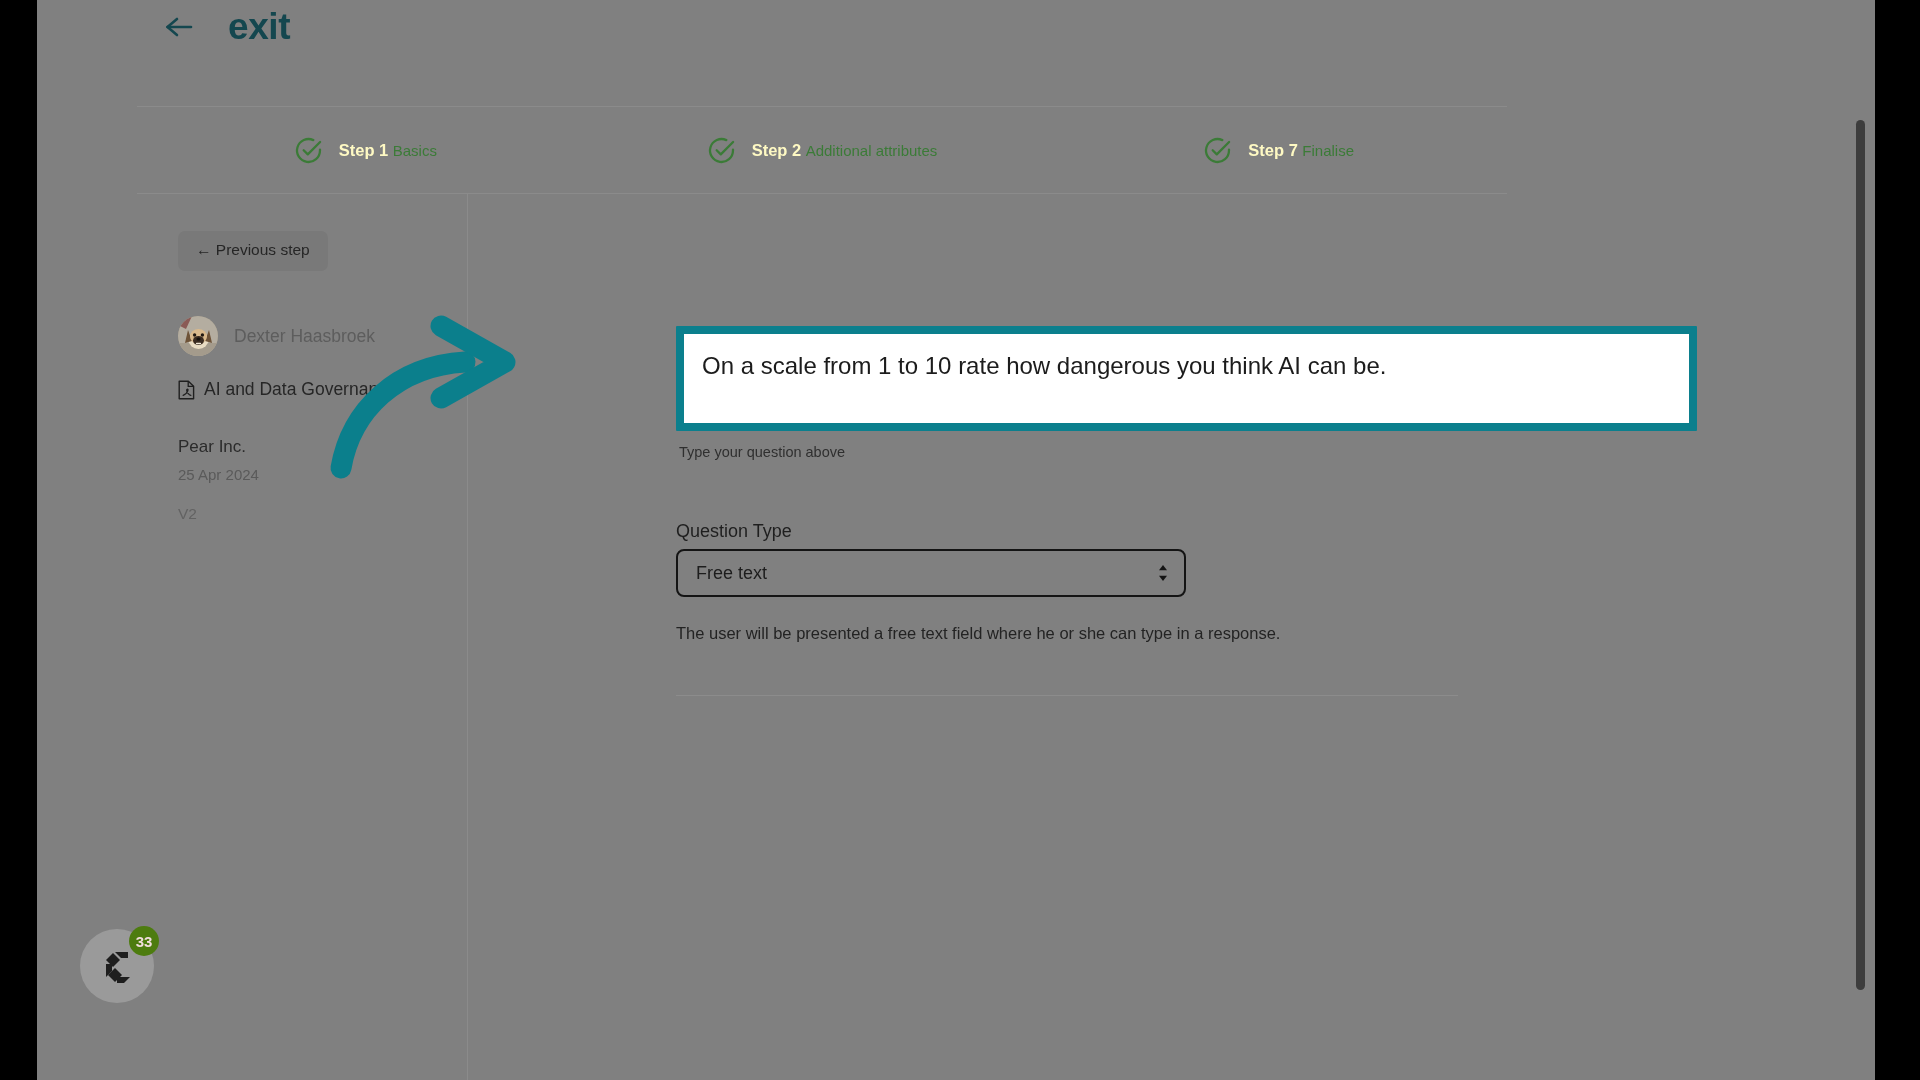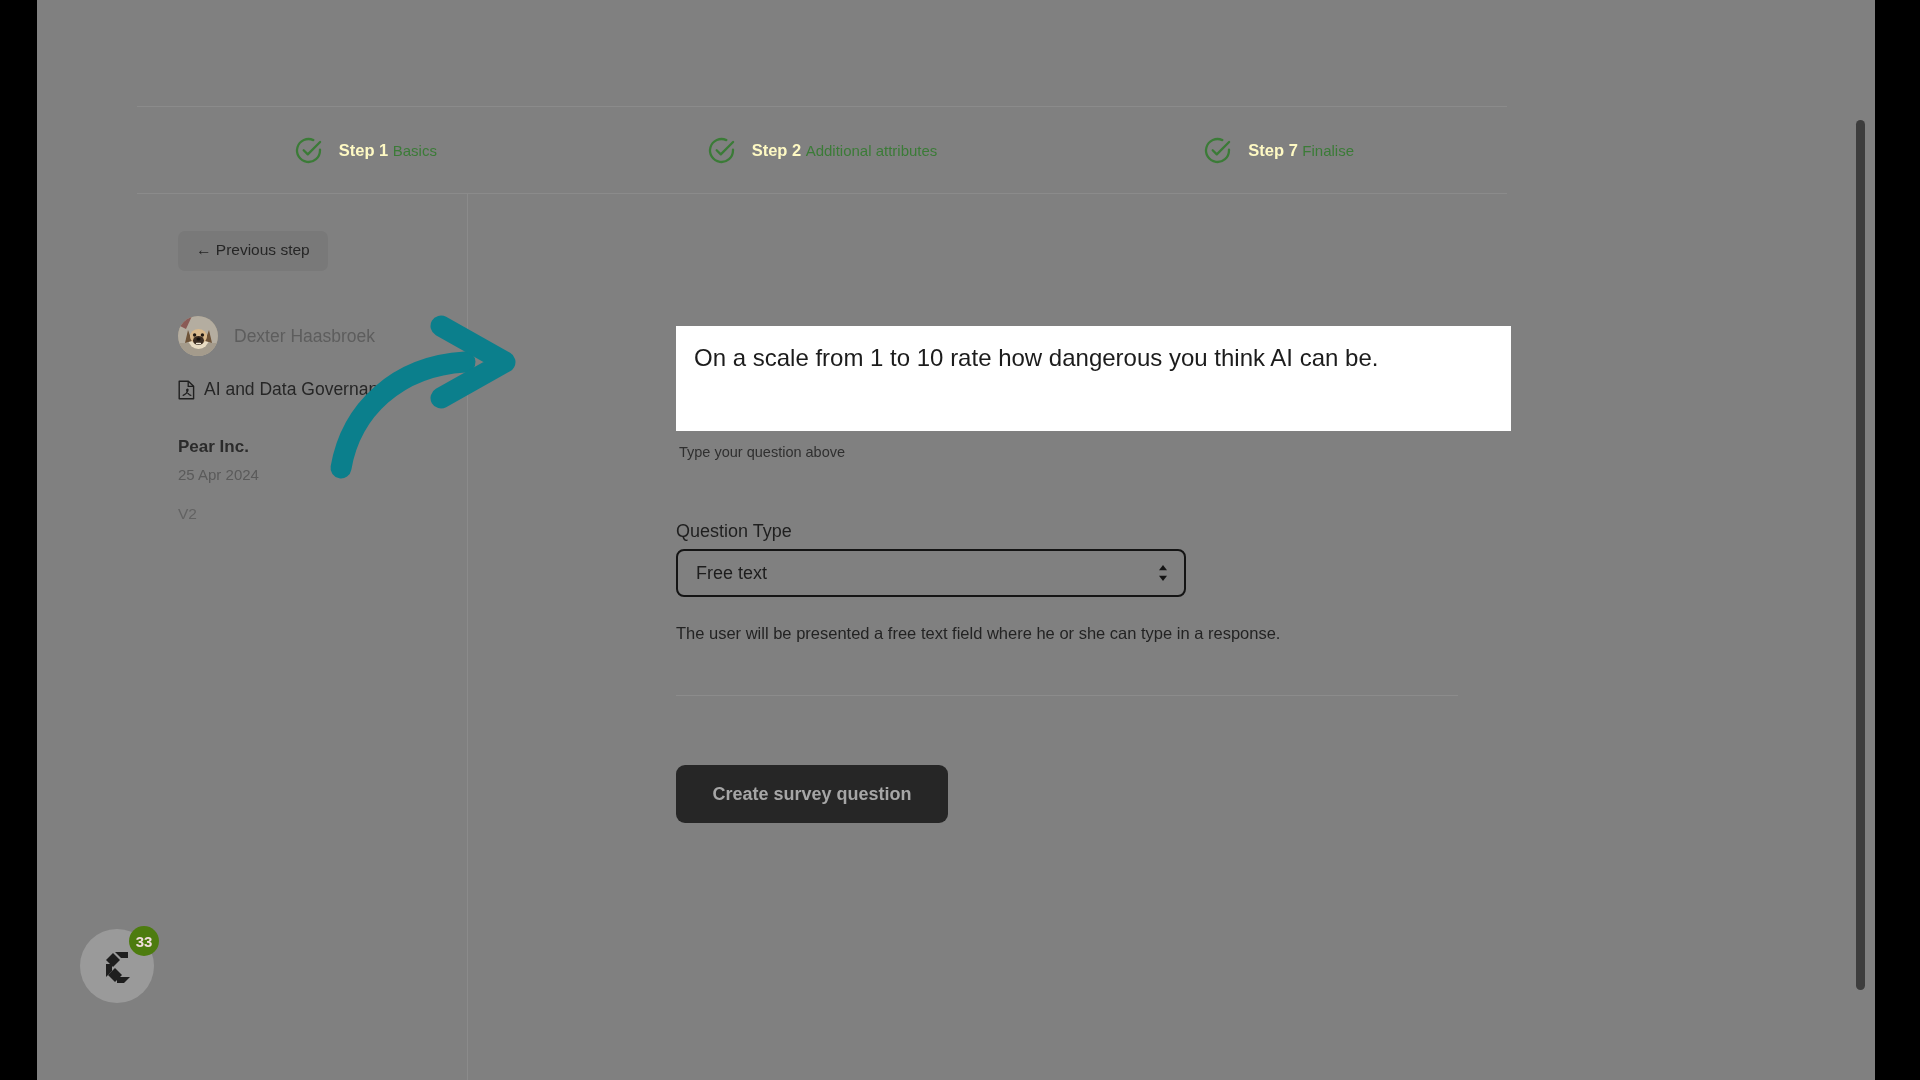--- a/index.html
+++ b/index.html
@@ -189,21 +189,20 @@
     white-space: nowrap;
   }
 
   #company-name {
     position: absolute;
     left: 41px;
     top: 243px;
     font-size: 17px;
     color: #2b2b2b;
     line-height: 1.2;
-    font-weight: bold;
   }
   #doc-date {
     position: absolute;
     left: 41px;
     top: 272px;
     font-size: 15px;
     color: #5a5a5a;
     line-height: 1.2;
   }
   #doc-version {
@@ -232,23 +231,24 @@
     color: #1b1b1b;
     letter-spacing: -0.2px;
     line-height: 1.2;
   }
 
   
   #question-highlight {
     position: absolute;
     left: 208px;
     top: 132px;
-    width: 835px;
+    width: 1021px;
     height: 105px;
     background: #0b7f8d;
+    padding: 8px;
     border-radius: 1px;
   }
   #question-input {
     width: 100%;
     height: 100%;
     background: #ffffff;
     border: none;
     outline: none;
     resize: none;
     font-family: "Liberation Sans", sans-serif;
@@ -409,20 +409,29 @@
     justify-content: center;
     line-height: 1;
   }
 </style>
 </head>
 <body>
 
 <div id="stage">
   <div id="viewport">
 
+    <div id="topbar">
+      <a id="exit-link" href="#">
+        <svg id="exit-arrow" viewBox="0 0 38 30" fill="none">
+          <path d="M15 7 L5.5 15 L15 23" stroke="currentColor" stroke-width="2.6" stroke-linecap="round" stroke-linejoin="round"></path>
+          <path d="M5.5 15 H29" stroke="currentColor" stroke-width="2.6" stroke-linecap="round"></path>
+        </svg>
+        <span id="exit-label">exit</span>
+      </a>
+    </div>
 
     <div class="hrule" id="rule-top"></div>
 
     <div id="stepper">
 
       <div class="step">
         <svg class="step-icon" viewBox="0 0 24 24" fill="none">
           <path d="M21.5 11.2 V12 A9.5 9.5 0 1 1 16 3.4" stroke="currentColor" stroke-width="1.9" stroke-linecap="round"></path>
           <path d="M8 11.8 L11.4 15.2 L21.6 5" stroke="currentColor" stroke-width="1.9" stroke-linecap="round" stroke-linejoin="round"></path>
         </svg>
@@ -515,21 +524,20 @@
         <div id="question-type-select-wrap">
           <select id="question-type-select"><option value="Free text">Free text</option><option value="Multiple choice">Multiple choice</option><option value="Rating scale">Rating scale</option><option value="Yes / No">Yes / No</option></select>
           <svg id="select-chevrons" viewBox="0 0 12 20" fill="none">
             <path d="M6 2 L10 7.2 H2 Z" fill="currentColor"></path>
             <path d="M6 18 L10 12.8 H2 Z" fill="currentColor"></path>
           </svg>
         </div>
 
         <div id="section-divider"></div>
 
-        <button id="create-button">Create survey question</button>
       </div>
     </div>
 
     <svg id="annotation-arrow" viewBox="0 0 300 200" fill="none">
       <path d="M64 178 C74 120, 120 76, 188 72" stroke="#0b7f8c" stroke-width="21" stroke-linecap="round" fill="none"></path>
       <path d="M164 36 L228 72 L164 108" stroke="#0b7f8c" stroke-width="21" stroke-linecap="round" stroke-linejoin="round" fill="none"></path>
     </svg>
 
     <div id="scrollbar-track">
       <div id="scrollbar-thumb"></div>

